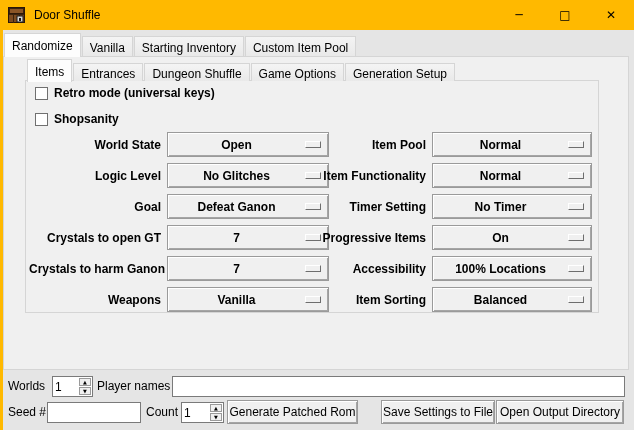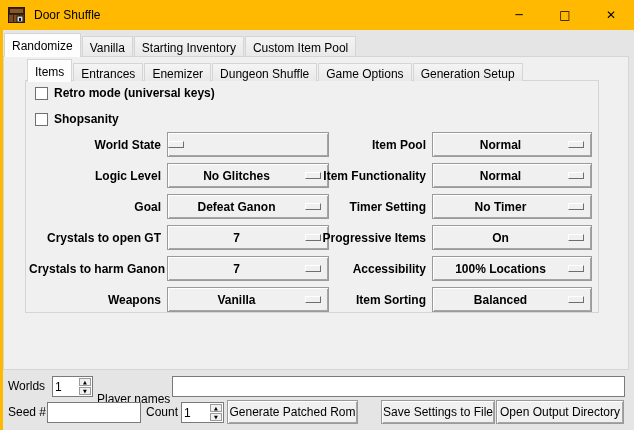--- a/index.html
+++ b/index.html
@@ -90,41 +90,41 @@
       <div class="tab selected">Randomize</div>
       <div class="tab">Vanilla</div>
       <div class="tab">Starting Inventory</div>
       <div class="tab">Custom Item Pool</div>
     </div>
     <div class="panel outer-panel"></div>
 
     <div class="tabbar inner-tabs">
       <div class="tab selected">Items</div>
       <div class="tab">Entrances</div>
-      <div class="tab">Enemizer</div>
       <div class="tab">Dungeon Shuffle</div>
       <div class="tab">Game Options</div>
       <div class="tab">Generation Setup</div>
     </div>
 
     <div class="panel inner-panel">
 
       <div class="check-row" style="top:5px;">
         <span class="checkbox"></span>
         <span>Retro mode (universal keys)</span>
       </div>
       <div class="check-row" style="top:31px;">
         <span class="checkbox"></span>
         <span>Shopsanity</span>
       </div>
 
       <div class="settings-col settings-left">
         <div class="setting-row">
           <span class="setting-label">World State</span>
           <div class="dropdown">
+            <span class="dd-value">Open</span>
             <span class="dd-indicator"></span>
           </div>
         </div>
         <div class="setting-row">
           <span class="setting-label">Logic Level</span>
           <div class="dropdown">
             <span class="dd-value">No Glitches</span>
             <span class="dd-indicator"></span>
           </div>
         </div>
@@ -205,21 +205,21 @@
     </div>
 
     <span class="blabel" style="left:5px;top:345px;">Worlds</span>
     <div class="spin" style="left:49px;top:346px;width:41px;height:21px;">
       <input value="1" style="">
       <div class="spin-arrows">
         <div class="spin-btn">▲</div>
         <div class="spin-btn">▼</div>
       </div>
     </div>
-    <span class="blabel" style="left:94px;top:358px;">Player names</span>
+    <span class="blabel" style="left:94px;top:345px;">Player names</span>
     <input class="entry" style="left: 169px; top: 346px; width: 453px; height: 21px;" value="">
 
     <span class="blabel" style="left:5px;top:371px;">Seed #</span>
     <input class="entry" style="left: 44px; top: 372px; width: 94px; height: 21px;" value="">
     <span class="blabel" style="left:143px;top:371px;">Count</span>
     <div class="spin" style="left:178px;top:372px;width:43px;height:21px;">
       <input value="1" style="">
       <div class="spin-arrows">
         <div class="spin-btn">▲</div>
         <div class="spin-btn">▼</div>

